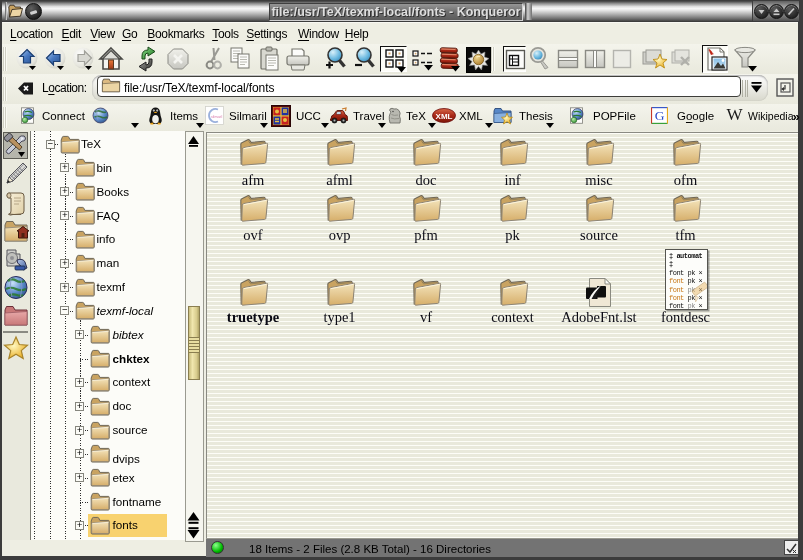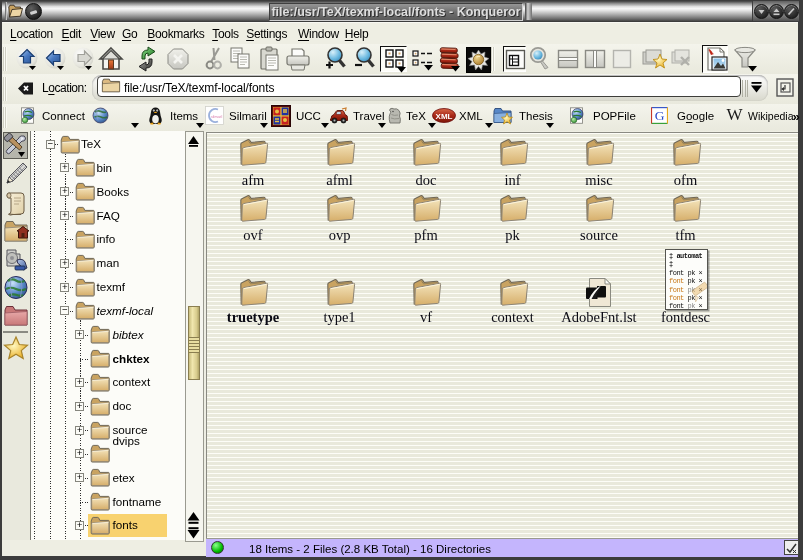--- a/index.html
+++ b/index.html
@@ -52,21 +52,21 @@
   #contentbg{left:2px;top:131px;width:796px;height:425px;background:#eeeee3;}
   #sidestrip{left:2px;top:131px;width:28px;height:409px;background:#e9e9dd;border-right:1px solid #7a7a72;}
   .sbi{position:absolute;left:3px;width:26px;height:27px;}
   #tree{left:31px;top:131px;width:154px;height:409px;background:#fcfcf8;overflow:hidden;}
   #treesb{left:185px;top:131px;width:17px;height:409px;background:#f6f6ef;border:1px solid #9a9a90;}
   
   #mainview{left:206px;top:132px;width:591px;height:406px;
     background:repeating-linear-gradient(180deg,#fdfdf7 0 1px,#e9e9db 1px 4px);
     border-top:1px solid #8a8a82;border-left:1px solid #8a8a82;}
   .ilabel{position:absolute;font-family:"Liberation Serif",serif;font-size:14.5px;color:#0a0a14;text-align:center;width:86px;}
-  #statusbar{left:206px;top:538px;width:592px;height:18px;background:#c4b5fd;border-top:1px solid #9a9a90;}
+  #statusbar{left:206px;top:538px;width:592px;height:18px;background:#737373;border-top:1px solid #9a9a90;}
   #stattext{left:43px;top:4px;font-size:11.5px;color:#000;position:absolute;}
 
   .vdot{position:absolute;width:1px;background:repeating-linear-gradient(180deg,#2e2e2e 0 1px,transparent 1px 2.5px);}
   .hdot{position:absolute;height:1px;background:repeating-linear-gradient(90deg,#2e2e2e 0 1px,transparent 1px 2.5px);}
   .texp{position:absolute;width:9px;height:9px;background:#fbfbf6;border:1px solid #86867e;box-sizing:border-box;}
   .texp span{position:absolute;left:0;top:0;width:7px;text-align:center;font-size:9.5px;line-height:8.5px;color:#000;font-family:"Liberation Mono",monospace;}
   .tfold{position:absolute;}
   .tlabel{position:absolute;font-size:11.7px;line-height:16px;color:#000;white-space:nowrap;}
 
   .bf{position:absolute;}
@@ -578,21 +578,21 @@
       <use href="#tfolder"></use>
     </svg>
 <div class="tlabel" style="left:81.5px;top:291px;">source</div>
 <div class="hdot" style="left:48.7px;top:322.8px;width:9.599999999999994px;"></div>
 <div class="texp" style="left:44.2px;top:318.3px;">
       <span>+</span>
     </div>
 <svg class="tfold" style="left:59.3px;top:313.3px;" width="22" height="19" viewBox="0 0 22 19">
       <use href="#tfolder"></use>
     </svg>
-<div class="tlabel" style="left:81.5px;top:302px;">dvips</div>
+<div class="tlabel" style="left:81.5px;top:320px;">dvips</div>
 <div class="hdot" style="left:48.7px;top:346.7px;width:9.599999999999994px;"></div>
 <div class="texp" style="left:44.2px;top:342.2px;">
       <span>+</span>
     </div>
 <svg class="tfold" style="left:59.3px;top:337.2px;" width="22" height="19" viewBox="0 0 22 19">
       <use href="#tfolder"></use>
     </svg>
 <div class="tlabel" style="left:81.5px;top:338.7px;">etex</div>
 <div class="hdot" style="left:48.7px;top:370.5px;width:9.599999999999994px;"></div>
 <svg class="tfold" style="left:59.3px;top:361.0px;" width="22" height="19" viewBox="0 0 22 19">

